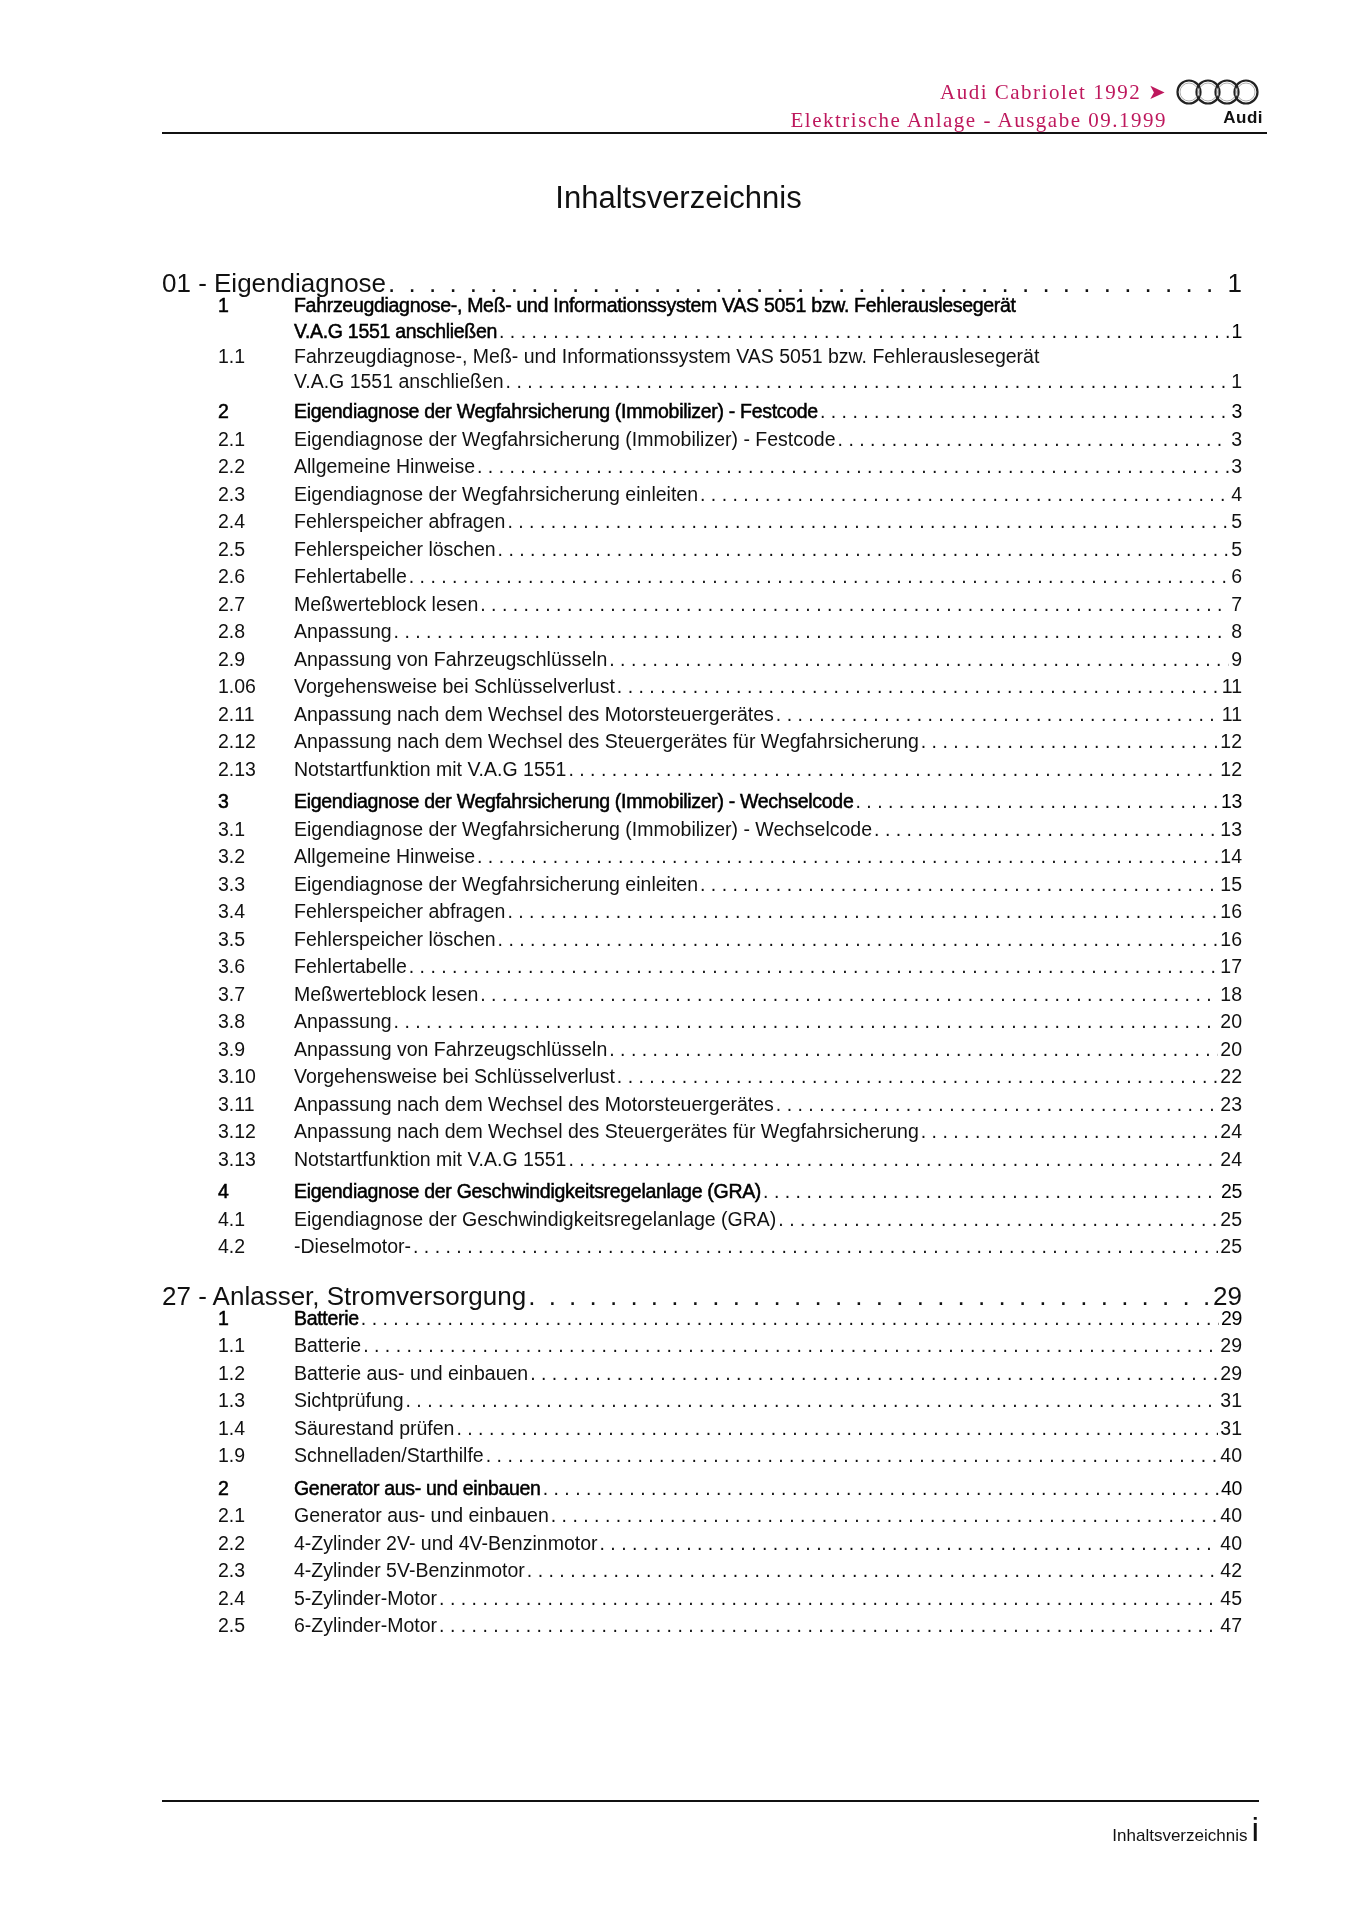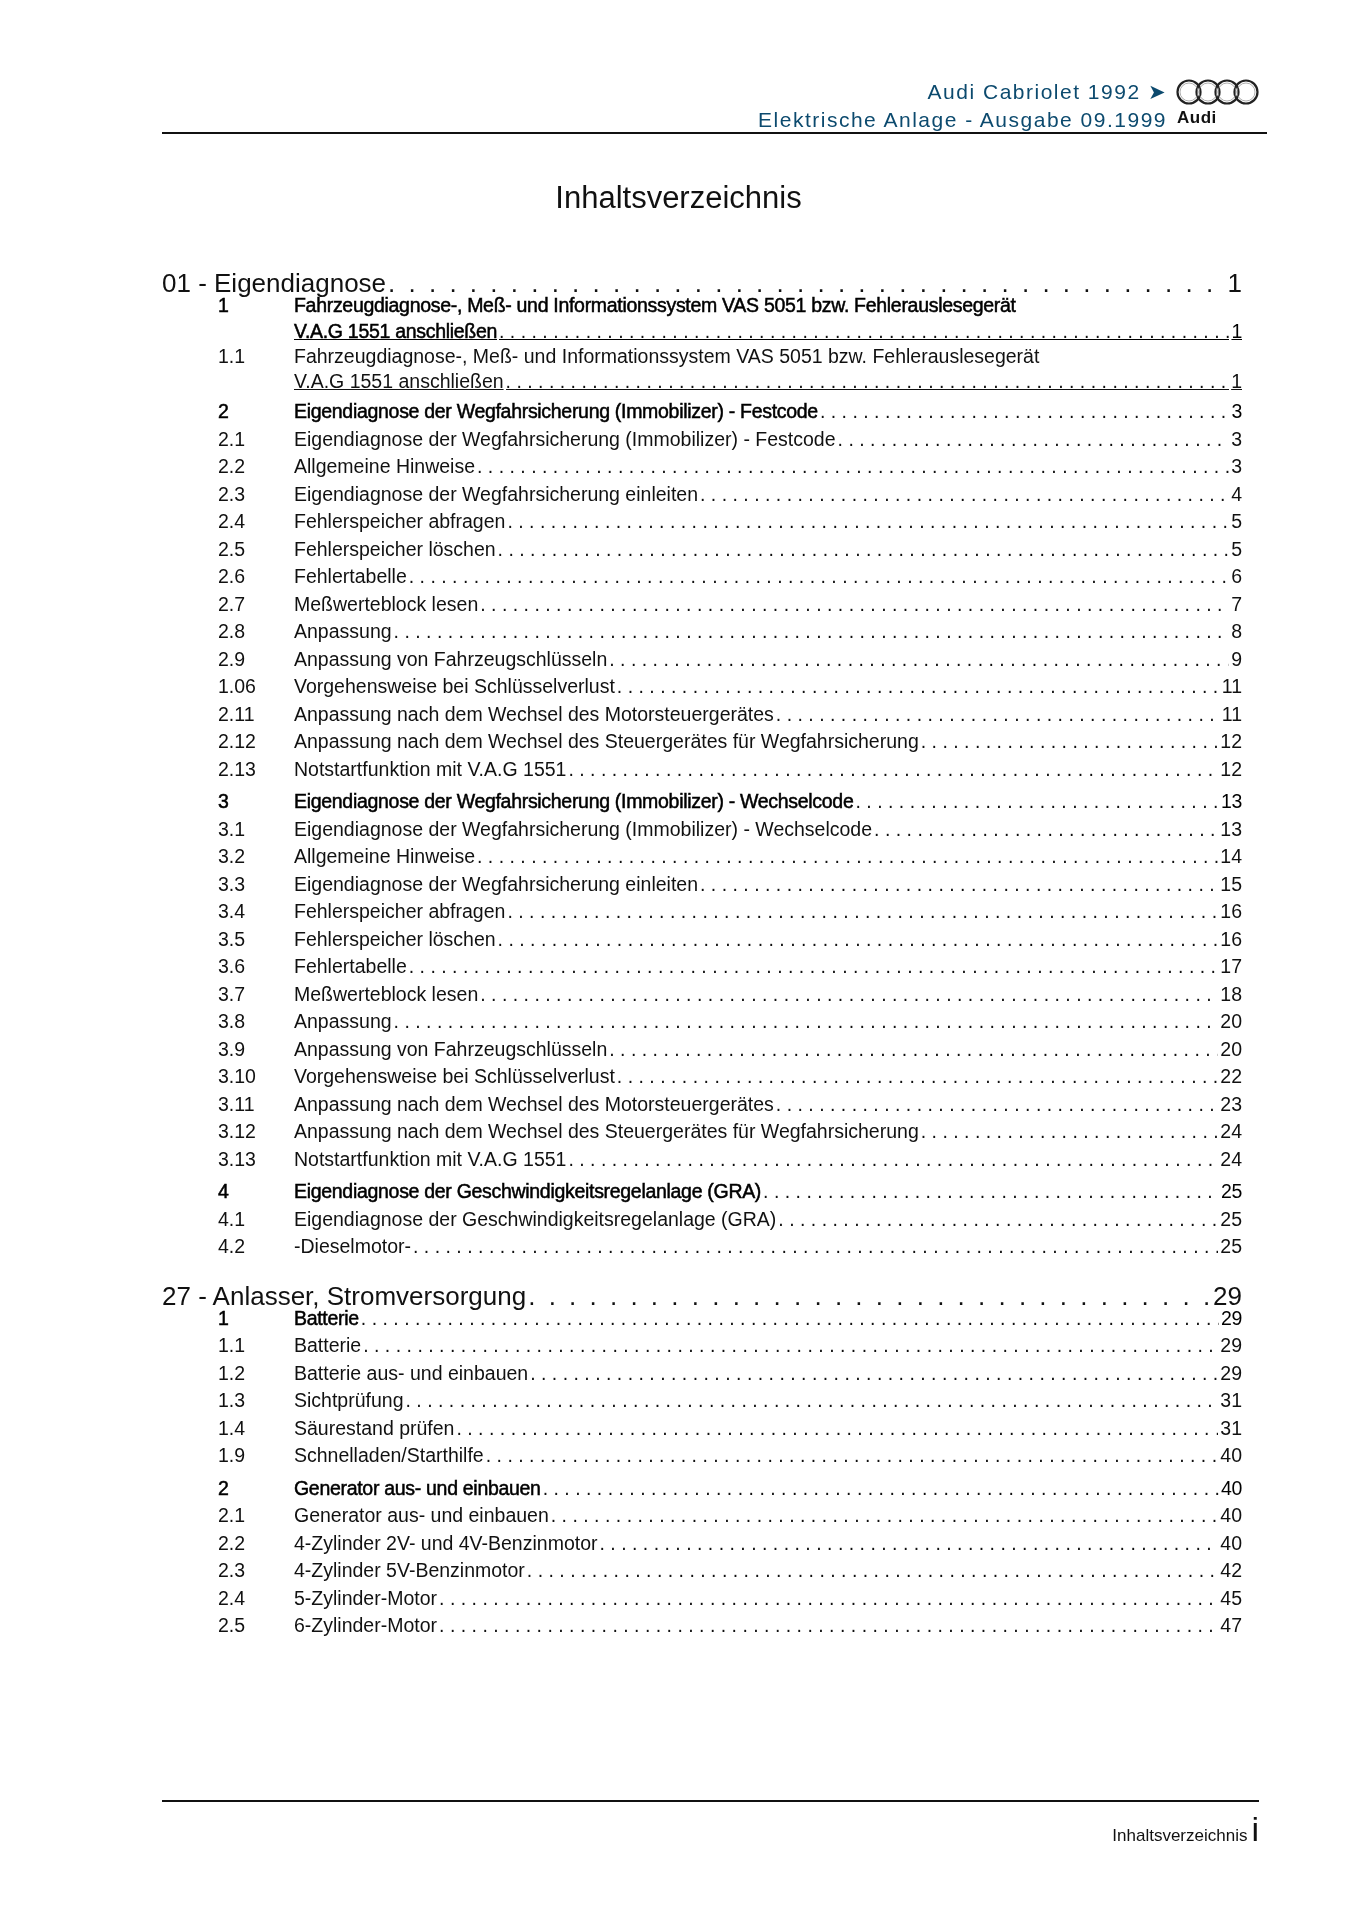--- a/index.html
+++ b/index.html
@@ -1,42 +1,42 @@
 <!DOCTYPE html>
 <html><head>
 <meta charset="utf-8">
 <style>
   html, body { margin: 0; padding: 0; background: #ffffff; }
   body { width: 1357px; height: 1920px; position: relative; overflow: hidden; font-family: "Liberation Sans", sans-serif; color: #111; }
   .header { position: absolute; left: 162px; top: 76px; width: 1105px; height: 58px; }
-  .header-text { position: absolute; right: 100px; text-align: left; font-family: Liberation Sans, sans-serif; letter-spacing: 1.5px; color: #0c4a6e; }
+  .header-text { position: absolute; right: 100px; text-align: left; font-family: Liberation Serif, serif; letter-spacing: 1.5px; color: #be185d; }
   .header-line1 { top: 4px; font-size: 21px; }
   .header-line2 { top: 32px; font-size: 21px; }
   .header-rule { position: absolute; left: 0; top: 56px; width: 1105px; height: 2px; background: #111; }
   .logo { position: absolute; right: 6px; top: 2px; width: 86px; height: 54px; }
   .logo svg { display: block; }
-  .logo-word { position: absolute; right: 4px; top: 32px; width: 86px; text-align: left; font-weight: bold; font-size: 17px; letter-spacing: 0.5px; }
+  .logo-word { position: absolute; right: 4px; top: 32px; width: 86px; text-align: right; font-weight: bold; font-size: 17px; letter-spacing: 0.5px; }
 
   .page-title { position: absolute; left: 0; width: 1357px; top: 180px; text-align: center; font-size: 31px; font-weight: normal; }
 
   .toc { position: absolute; left: 162px; top: 258px; width: 1080px; }
   .chapter { display: flex; align-items: baseline; font-size: 26px; height: 34px; line-height: 34px; }
   .chapter .c-title { white-space: nowrap; margin-top: 8px; }
   .leader { flex: 1; overflow: hidden; white-space: nowrap; margin: 0 2px; letter-spacing: 5.2px; color: #111; }
   .leader::after { content: ". . . . . . . . . . . . . . . . . . . . . . . . . . . . . . . . . . . . . . . . . . . . . . . . . . . . . . . . . . . . . . . . . . . . . . . . . . . . . . . . . . . . . . . . . . . . . . . . . . . . . . . . . . . . . . . . . . . . . . . . . . . . . . . . . . . . . . . . . . . . . . . . . . . . . . . . . ."; letter-spacing: 0; }
   .chapter .leader::after { letter-spacing: 3px; }
   .page-num { white-space: nowrap; text-align: right; }
   .entry { display: flex; align-items: baseline; font-size: 19.5px; height: 27.5px; line-height: 27.5px; }
   .entry .num { width: 76px; padding-left: 56px; flex: none; }
   .entry .e-title { white-space: nowrap; }
   .entry.major { font-weight: normal; letter-spacing: -0.3px; color: #000; }
   .entry.major .e-title, .entry.major .num { -webkit-text-stroke: 0.5px #000; }
   .entry.two-line { height: auto; display: block; }
   .entry.two-line .row1 { display: flex; height: 27.5px; line-height: 27.5px; }
-  .entry.two-line .row2 { display: flex; align-items: flex-end; height: 23px; line-height: 23px; padding-left: 132px; text-decoration: underline; }
+  .entry.two-line .row2 { display: flex; align-items: flex-end; height: 23px; line-height: 23px; padding-left: 132px; }
   .gap-small { height: 5px; }
   .gap-chapter { height: 10px; }
 
   .footer-rule { position: absolute; left: 162px; top: 1800px; width: 1097px; height: 2px; background: #111; }
   .footer-wrap { position: absolute; right: 98px; top: 1812px; display: flex; align-items: baseline; gap: 4px; }
 </style>
 </head>
 <body>
 
 <div class="header">

